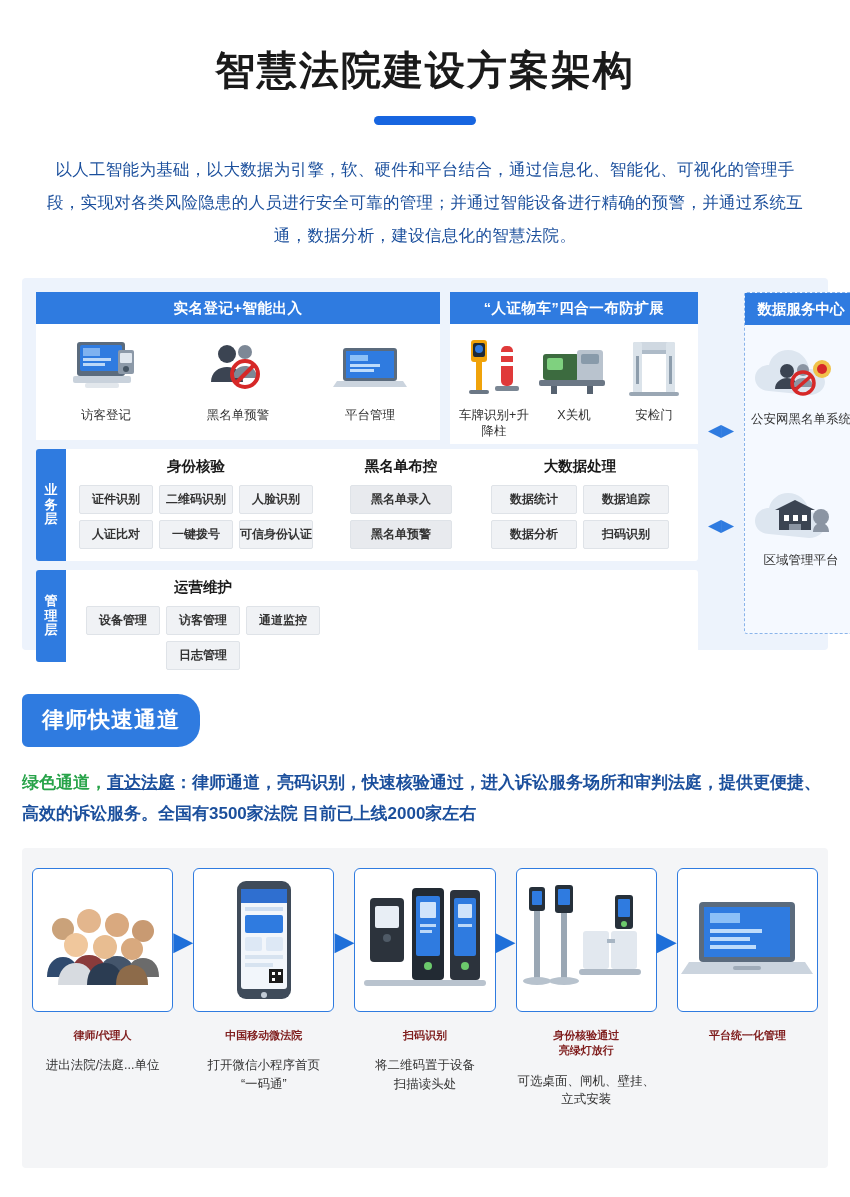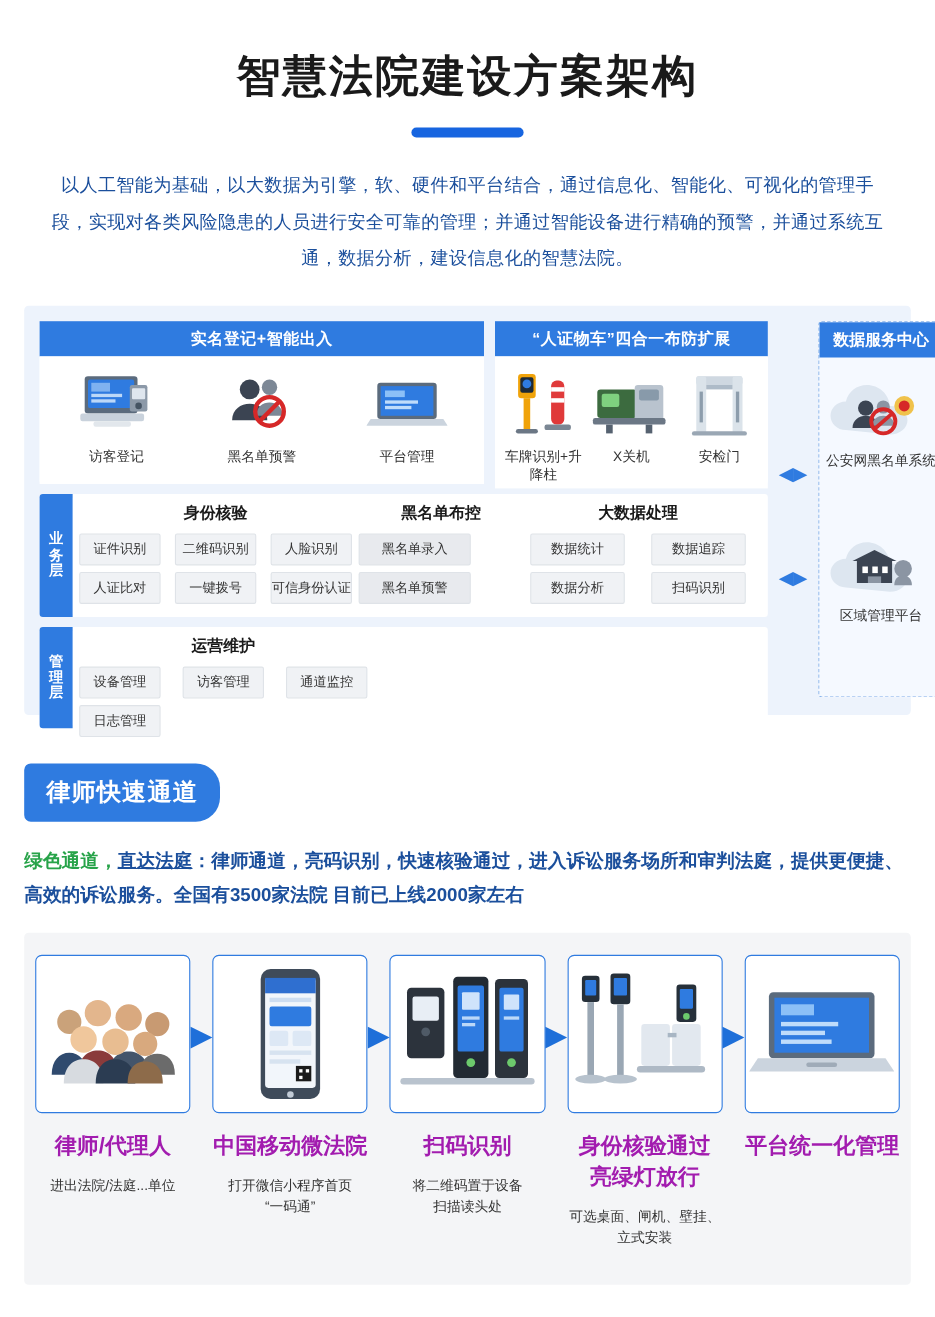--- a/index.html
+++ b/index.html
@@ -109,21 +109,21 @@
   }
   .layer-cols {
     flex: 1;
     display: flex;
     padding: 8px 6px 14px 6px;
     gap: 6px;
     border-radius: 17px;
   }
   .group { display: flex; flex-direction: column; align-items: center; }
   .group-title { font-size: 14.5px; font-weight: bold; color: #1a1a1a; margin-bottom: 9px; }
-  .chips { display: flex; flex-wrap: wrap; gap: 6px; justify-content: space-between; }
+  .chips { display: flex; flex-wrap: wrap; gap: 6px; justify-content: center; font-weight: bold; }
   .chip {
     background: #f0f2f5;
     border: 1px solid #dfe3e8;
     font-size: 12px;
     color: #333;
     padding: 5px 0;
     width: 84px;
     text-align: center;
     border-radius: 2px;
   }
@@ -207,23 +207,23 @@
     height: 144px;
     border: 1px solid #2f7be0;
     border-radius: 6px;
     background: #fff;
     display: flex;
     align-items: center;
     justify-content: center;
     overflow: hidden;
   }
   .step .title {
-    font-size: 20px;
+    font-size: 11px;
     font-weight: bold;
-    color: #a21caf;
+    color: #7f1d1d;
     margin-top: 16px;
     line-height: 1.4;
   }
   .step .desc {
     font-size: 12.5px;
     color: #333;
     margin-top: 13px;
     line-height: 1.5;
   }
   .flow-arrow {

